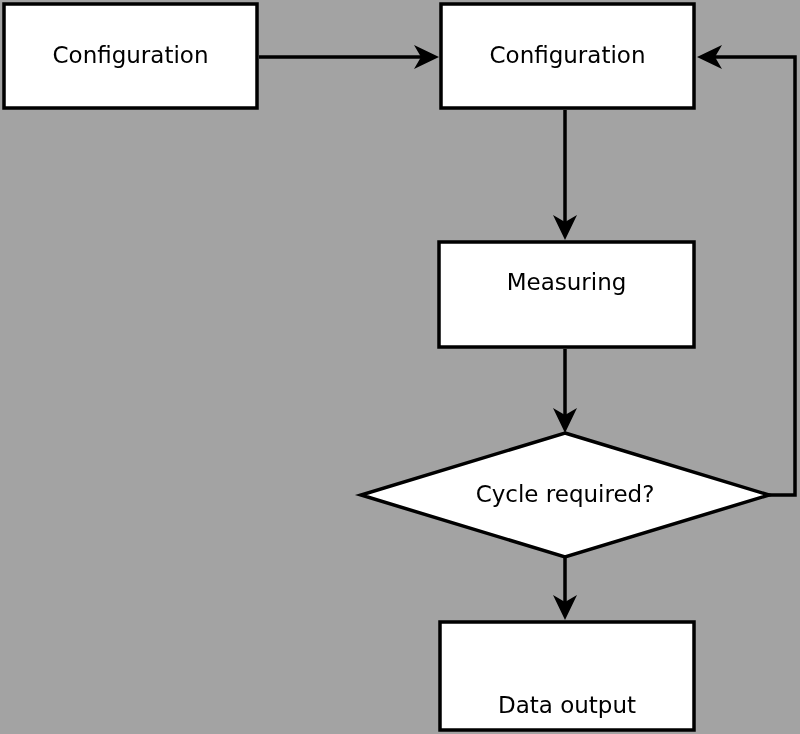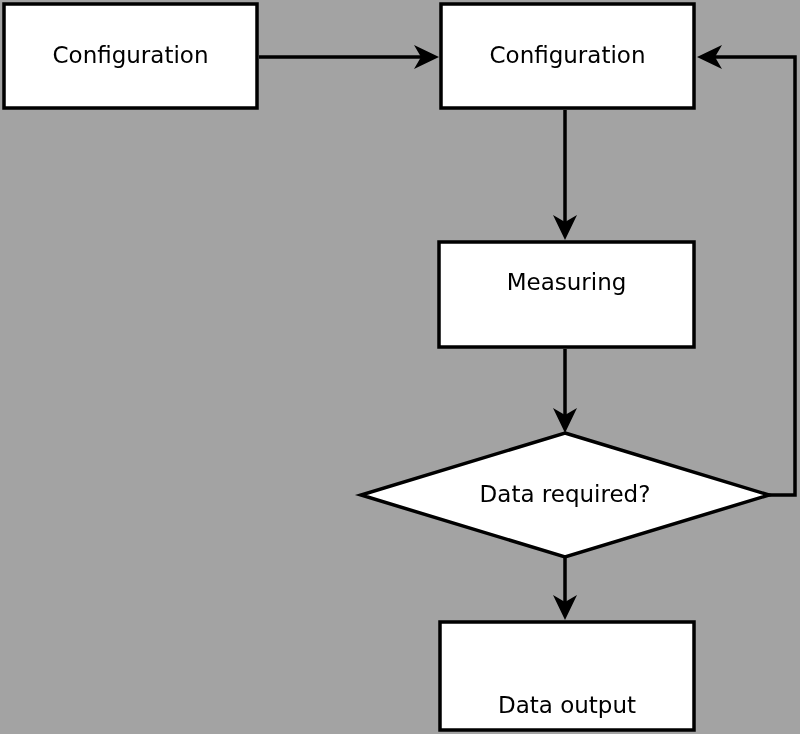--- a/index.html
+++ b/index.html
@@ -56,16 +56,16 @@
       <polyline points="769,495 795,495 795,57 715,57" fill="none" stroke="#000000" stroke-width="3.5" stroke-linejoin="miter"></polyline>
       <polygon points="697,57 722,45 715,57 722,69" fill="#000000" stroke="none"></polygon>
     </svg>
 
   <div class="node-label" style="left: 4px; top: 4px; width: 253px; height: 104px;">Configuration</div>
 
   <div class="node-label" style="left: 441px; top: 4px; width: 253px; height: 104px;">Configuration</div>
 
   <div class="node-label" style="left: 439px; top: 242px; width: 255px; height: 82px;">Measuring</div>
 
-  <div class="node-label" style="left: 361px; top: 433px; width: 408px; height: 124px;">Data required?</div>
+  <div class="node-label" style="left: 361px; top: 433px; width: 408px; height: 124px;">Cycle required?</div>
 
   <div class="node-label" style="left: 440px; top: 652px; width: 254px; height: 108px;">Data output</div>
 </div>
 
 </body></html>

